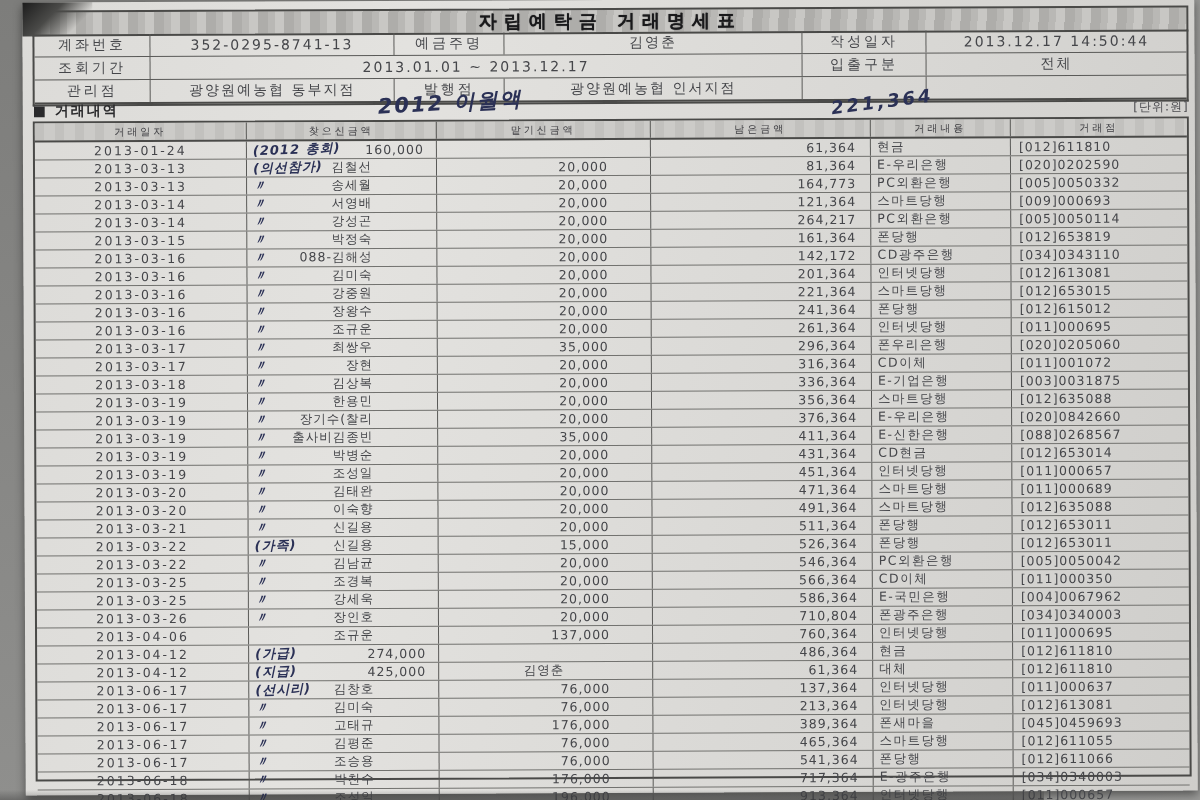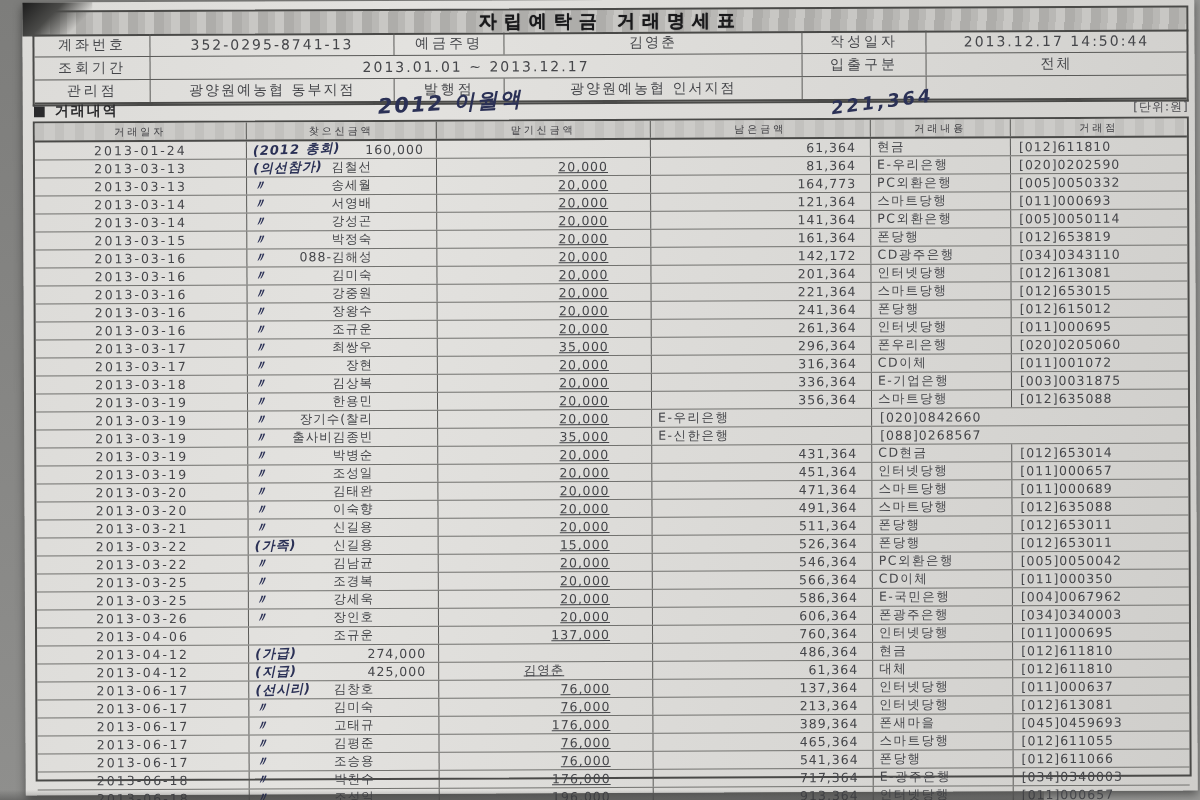--- a/index.html
+++ b/index.html
@@ -97,21 +97,21 @@
     display:flex; align-items:center; border-right:1.5px solid #5a5a58;
     white-space:nowrap; overflow:visible; letter-spacing:1px;
   }
   .c:last-child { border-right:none; }
   .c1 { justify-content:center; letter-spacing:2px; }
   .c2 { position:relative; justify-content:flex-end; }
   .c2 .ann { position:absolute; left:6px; top:50%; transform:translateY(-54%) rotate(-2deg); font-size:13px; z-index:4; white-space:nowrap; }
   .c2 .val { padding-right:64px; }
   .c2 .val.num { padding-right:12px; }
   .c3 { justify-content:flex-end; }
-  .c3 .val { padding-right:42px;text-decoration:underline; }
+  .c3 .val { padding-right:42px; }
   .c3 .val.name { padding-right:88px; }
   .c4 { justify-content:flex-end; padding-right:14px; }
   .c5 { justify-content:flex-start; padding-left:6px; letter-spacing:1.5px; }
   .c6 { justify-content:flex-start; padding-left:8px; letter-spacing:1px; }
   .bottom-shade {
     position:absolute; left:0; right:0; bottom:0; height:10px;
     background:linear-gradient(180deg,rgba(0,0,0,0) 0,rgba(40,40,40,.35) 100%);
   }
 </style>
 </head>
@@ -209,32 +209,32 @@
             <div class="c c1">2013-03-14</div>
             <div class="c c2">
               <span class="hand ann">〃</span>
               <span class="val">서영배</span>
             </div>
             <div class="c c3">
               <span class="val">20,000</span>
             </div>
             <div class="c c4">121,364</div>
             <div class="c c5">스마트당행</div>
-            <div class="c c6">[011]000693</div>
+            <div class="c c6">[009]000693</div>
           </div>
           <div class="trow">
             <div class="c c1">2013-03-14</div>
             <div class="c c2">
               <span class="hand ann">〃</span>
               <span class="val">강성곤</span>
             </div>
             <div class="c c3">
               <span class="val">20,000</span>
             </div>
-            <div class="c c4">141,364</div>
+            <div class="c c4">264,217</div>
             <div class="c c5">PC외환은행</div>
             <div class="c c6">[005]0050114</div>
           </div>
           <div class="trow">
             <div class="c c1">2013-03-15</div>
             <div class="c c2">
               <span class="hand ann">〃</span>
               <span class="val">박정숙</span>
             </div>
             <div class="c c3">
@@ -363,32 +363,34 @@
           </div>
           <div class="trow">
             <div class="c c1">2013-03-19</div>
             <div class="c c2">
               <span class="hand ann">〃</span>
               <span class="val">장기수(찰리</span>
             </div>
             <div class="c c3">
               <span class="val">20,000</span>
             </div>
+            <div class="c c4">376,364</div>
             <div class="c c5">E-우리은행</div>
             <div class="c c6">[020]0842660</div>
           </div>
           <div class="trow">
             <div class="c c1">2013-03-19</div>
             <div class="c c2">
               <span class="hand ann">〃</span>
               <span class="val">출사비김종빈</span>
             </div>
             <div class="c c3">
               <span class="val">35,000</span>
             </div>
+            <div class="c c4">411,364</div>
             <div class="c c5">E-신한은행</div>
             <div class="c c6">[088]0268567</div>
           </div>
           <div class="trow">
             <div class="c c1">2013-03-19</div>
             <div class="c c2">
               <span class="hand ann">〃</span>
               <span class="val">박병순</span>
             </div>
             <div class="c c3">
@@ -504,21 +506,21 @@
           </div>
           <div class="trow">
             <div class="c c1">2013-03-26</div>
             <div class="c c2">
               <span class="hand ann">〃</span>
               <span class="val">장인호</span>
             </div>
             <div class="c c3">
               <span class="val">20,000</span>
             </div>
-            <div class="c c4">606,364</div>
+            <div class="c c4">710,804</div>
             <div class="c c5">폰광주은행</div>
             <div class="c c6">[034]0340003</div>
           </div>
           <div class="trow">
             <div class="c c1">2013-04-06</div>
             <div class="c c2">
               <span class="val">조규운</span>
             </div>
             <div class="c c3">
               <span class="val">137,000</span>

